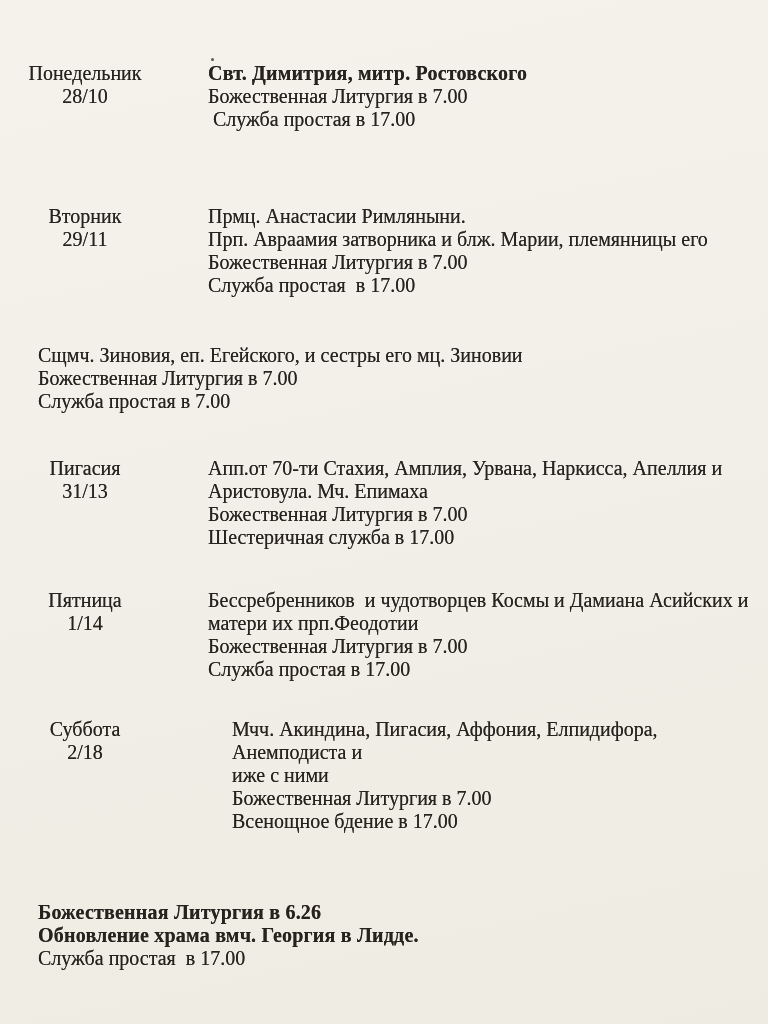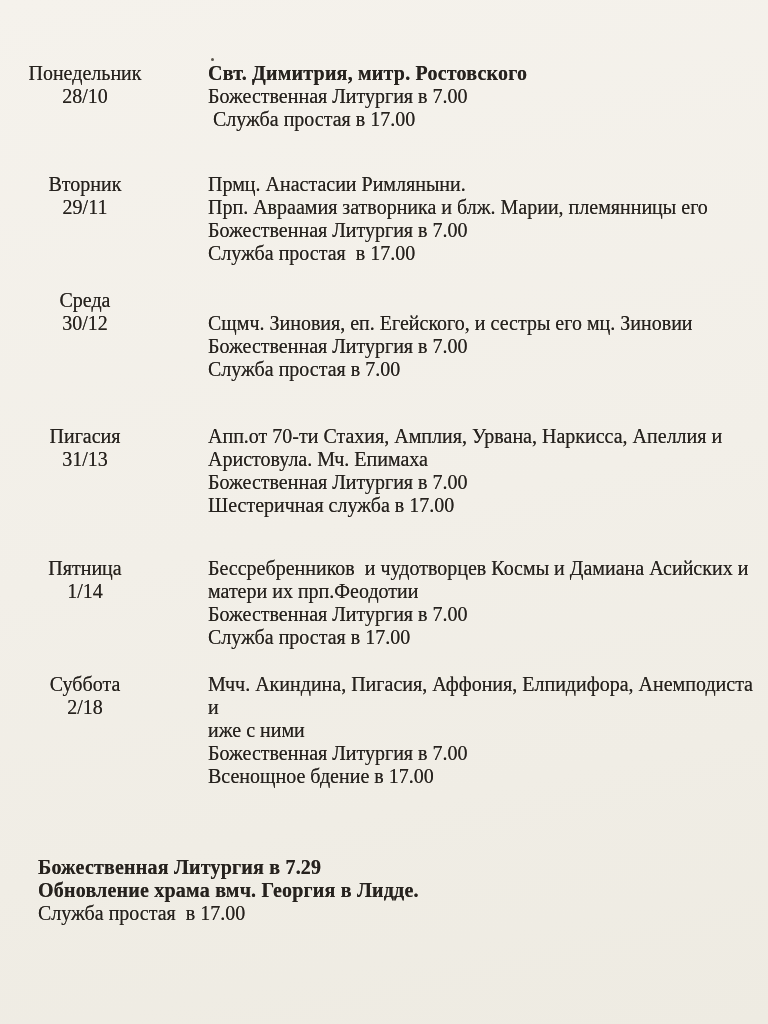--- a/index.html
+++ b/index.html
@@ -24,26 +24,26 @@
     height: 1024px;
     padding-top: 62px;
     background: linear-gradient(168deg, #f5f2ec 0%, #f2efe8 50%, #eeebe2 100%);
     text-shadow: 0 0 0.4px rgba(42, 36, 30, 0.75);
   }
   .row {
     display: flex;
     align-items: flex-start;
   }
   
-  .row:nth-of-type(2) { margin-top: 42px; }
+  .row:nth-of-type(2) { margin-top: 74px; }
   .row:nth-of-type(3) { margin-top: 24px; }
   .row:nth-of-type(3) .content-col { padding-top: 23px; }
   .row:nth-of-type(4) { margin-top: 44px; }
   .row:nth-of-type(5) { margin-top: 40px; justify-content: center; }
-  .row:nth-of-type(6) { margin-top: 24px; }
+  .row:nth-of-type(6) { margin-top: 37px; gap: 24px; }
   .row:nth-of-type(7) { margin-top: 68px; }
 
   .day-col {
     flex: 0 0 170px;
     width: 170px;
     text-align: center;
   }
   .content-col {
     flex: 1 1 auto;
     margin-left: 38px;
@@ -90,24 +90,20 @@
     </div>
     <div class="content-col">
           <div class="line">Прмц. Анастасии Римляныни.</div>
           <div class="line">Прп. Авраамия затворника и блж. Марии, племянницы его</div>
           <div class="line">Божественная Литургия в 7.00</div>
           <div class="line">Служба простая  в 17.00</div>
         </div>
   </div>
 
   <div class="row">
-    <div class="day-col">
-      <div class="day-name">Среда</div>
-      <div class="day-date">30/12</div>
-    </div>
     <div class="content-col">
           <div class="line">Сщмч. Зиновия, еп. Егейского, и сестры его мц. Зиновии</div>
           <div class="line">Божественная Литургия в 7.00</div>
           <div class="line">Служба простая в 7.00</div>
         </div>
   </div>
 
   <div class="row">
     <div class="day-col">
       <div class="day-name">Пигасия</div>
@@ -142,19 +138,19 @@
     <div class="content-col">
           <div class="line">Мчч. Акиндина, Пигасия, Аффония, Елпидифора, Анемподиста и</div>
           <div class="line">иже с ними</div>
           <div class="line">Божественная Литургия в 7.00</div>
           <div class="line">Всенощное бдение в 17.00</div>
         </div>
   </div>
 
   <div class="row">
     <div class="content-col">
-          <div class="line bold">Божественная Литургия в 7.29</div>
+          <div class="line bold">Божественная Литургия в 6.26</div>
           <div class="line bold">Обновление храма вмч. Георгия в Лидде.</div>
           <div class="line">Служба простая  в 17.00</div>
         </div>
   </div>
 </div>
 </div>
 
 </body></html>

